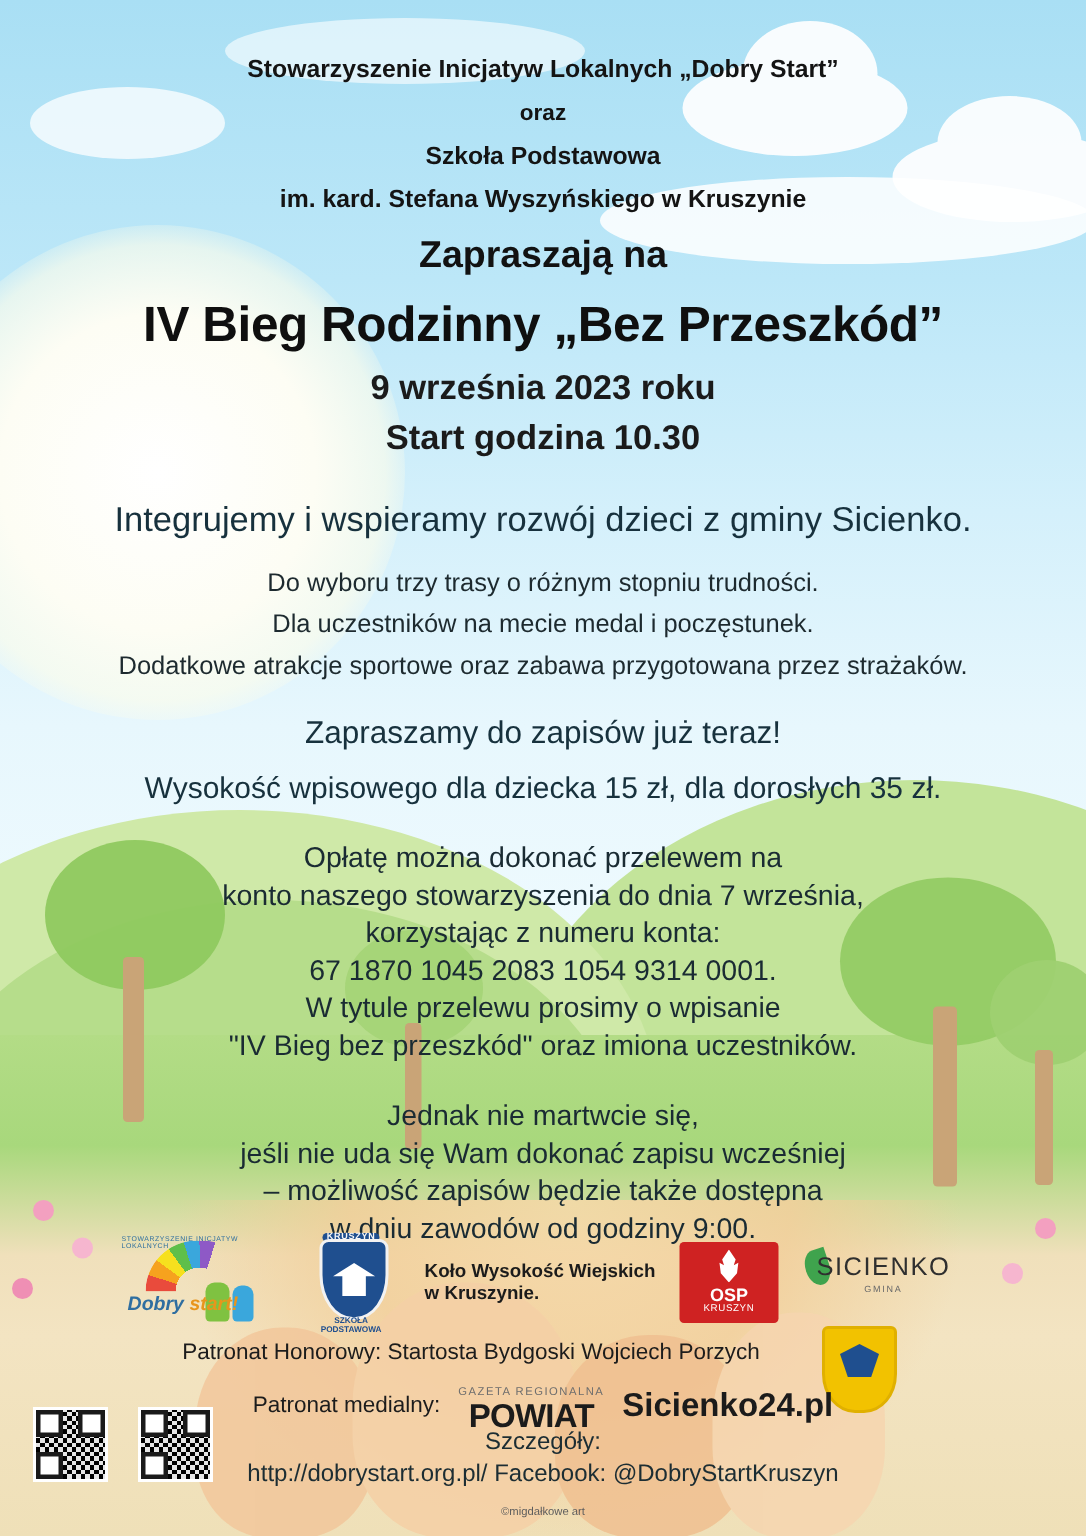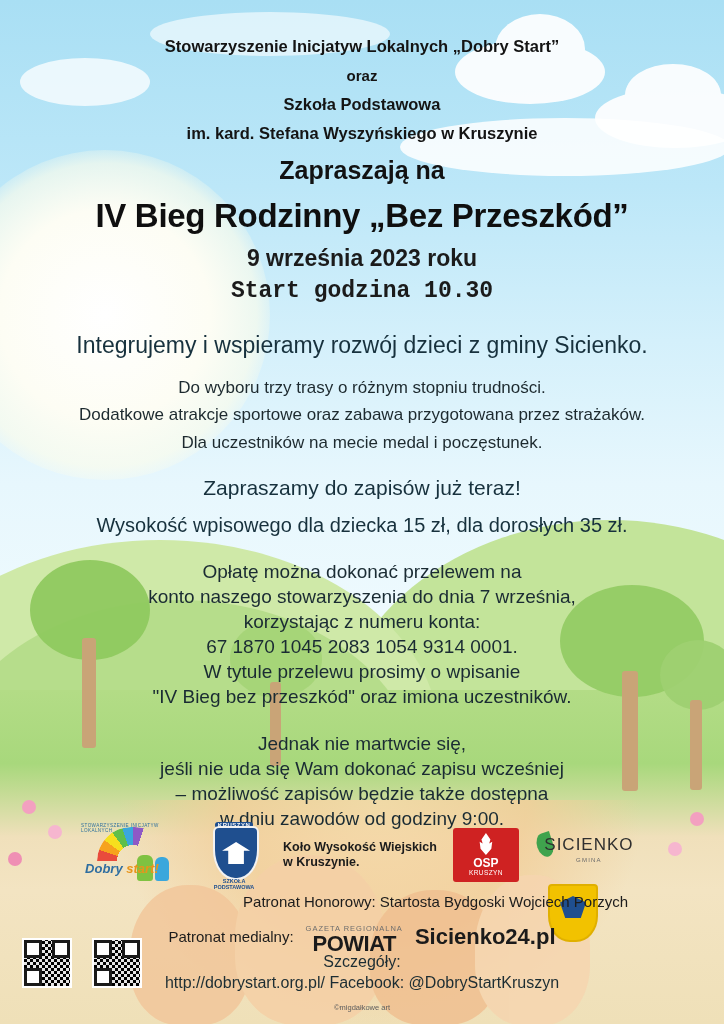--- a/index.html
+++ b/index.html
@@ -151,21 +151,20 @@
   }
   .date-line {
     margin-top: 10px;
     font-weight: bold;
     font-size: 23px;
   }
   .start-line {
     margin-top: 6px;
     font-weight: bold;
     font-size: 23px;
-    font-family: Liberation Mono, monospace;
   }
   .lead {
     margin-top: 28px;
     font-size: 23px;
     color: #17313d;
   }
   .para {
     margin-top: 18px;
     font-size: 17px;
     line-height: 1.28;
@@ -322,21 +321,21 @@
   }
   .herb-shield:before {
     content:""; position:absolute; left:10px; top:10px; width:26px; height:22px;
     background:#1f4f8f;
     clip-path: polygon(50% 0, 100% 30%, 80% 100%, 20% 100%, 0 30%);
   }
 
   
   .patronat {
     position: absolute; left: 0; top: 893px; width: 628px;
-    text-align: right; font-size: 15px; color: #1c1c1c;
+    text-align: center; font-size: 15px; color: #1c1c1c;
   }
   .patronat-medialny {
     position: absolute; left: 0; top: 918px; width: 724px;
     display: flex; align-items: center; justify-content: center; gap: 12px;
     font-size: 15px; color: #1c1c1c;
   }
   .gazeta {
     position: relative; text-align: center; line-height: 1;
   }
   .gazeta .small {
@@ -436,22 +435,22 @@
     </div>
 
     <div class="zapraszaja">Zapraszają na</div>
     <div class="main-title">IV Bieg Rodzinny „Bez Przeszkód”</div>
     <div class="date-line">9 września 2023 roku</div>
     <div class="start-line">Start godzina 10.30</div>
 
     <div class="lead">Integrujemy i wspieramy rozwój dzieci z gminy Sicienko.</div>
 
     <div class="para">Do wyboru trzy trasy o różnym stopniu trudności.</div>
+    <div class="para small-gap">Dla uczestników na mecie medal i poczęstunek.</div>
     <div class="para small-gap">Dodatkowe atrakcje sportowe oraz zabawa przygotowana przez strażaków.</div>
-    <div class="para small-gap">Dla uczestników na mecie medal i poczęstunek.</div>
 
     <div class="invite">Zapraszamy do zapisów już teraz!</div>
     <div class="fee">Wysokość wpisowego dla dziecka 15 zł, dla dorosłych 35 zł.</div>
 
     <div class="payment">
       <div>Opłatę można dokonać przelewem na</div>
       <div>konto naszego stowarzyszenia do dnia 7 września,</div>
       <div>korzystając z numeru konta:</div>
       <div>67 1870 1045 2083 1054 9314 0001.</div>
       <div>W tytule przelewu prosimy o wpisanie</div>

